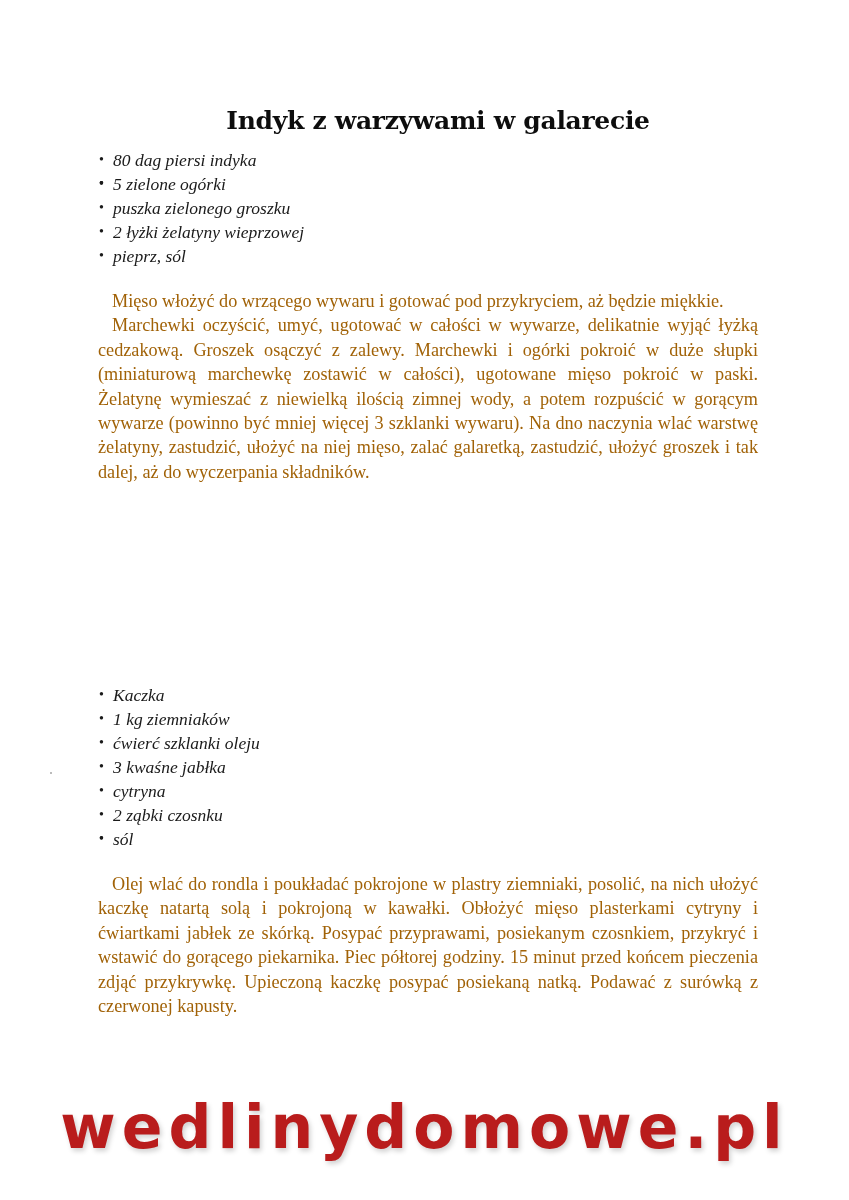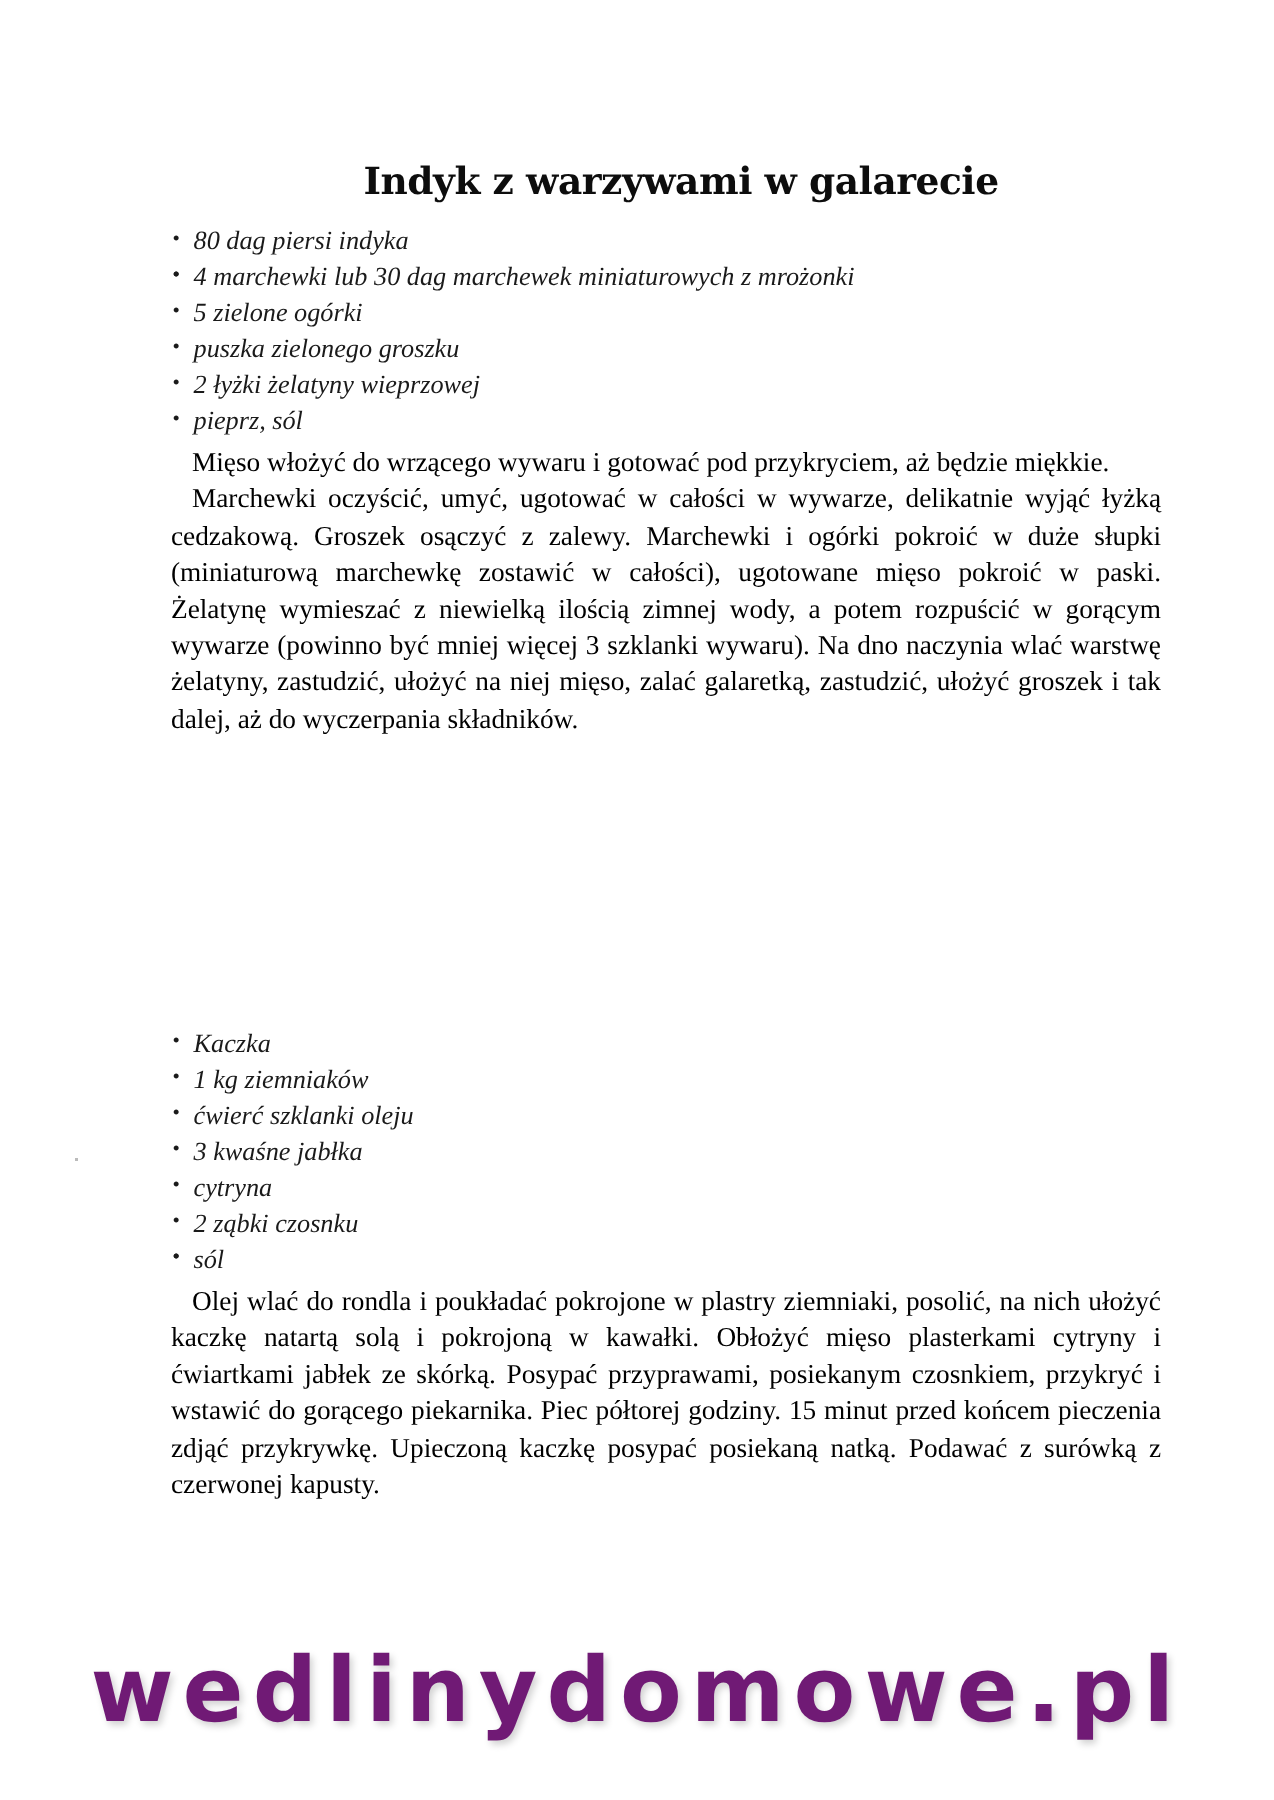--- a/index.html
+++ b/index.html
@@ -16,21 +16,21 @@
       font-family: "Liberation Serif", "DejaVu Serif", serif;
     }
     .page {
       position: absolute;
       left: 0; top: 0;
       width: 849px;
       height: 1200px;
     }
     .recipe {
       position: absolute;
-      left: 114px;
+      left: 98px;
       width: 660px;
     }
     .recipe-1 { top: 104px; }
     .recipe-2 { top: 673px; }
 
     .recipe-title {
       margin: 0;
       text-align: center;
       font-family: "DejaVu Serif", "Liberation Serif", serif;
       font-weight: bold;
@@ -58,42 +58,42 @@
       position: absolute;
       left: 1px;
       top: 0;
       font-style: normal;
       font-size: 14px;
     }
     .ingredients li .cont {
       display: block;
     }
     .directions {
-      margin-top: 4px;
+      margin-top: 21px;
       font-family: "Liberation Serif", "DejaVu Serif", serif;
       font-size: 18.2px;
       line-height: 24.4px;
       text-align: justify;
-      color: #000000;
+      color: #a16207;
     }
     .directions p {
       margin: 0;
       text-indent: 14px;
     }
     .watermark {
       position: absolute;
       left: 0;
       width: 849px;
       top: 1092px;
       text-align: center;
       font-family: "DejaVu Sans", "Liberation Sans", sans-serif;
       font-weight: bold;
       font-size: 60px;
       letter-spacing: 6px;
-      color: #701a75;
+      color: #b91c1c;
       text-shadow: 2px 3px 5px rgba(0,0,0,0.18);
     }
     .speck {
       position: absolute;
       left: 50px;
       top: 772px;
       width: 2px;
       height: 2px;
       background: #bbbbbb;
     }
@@ -101,21 +101,21 @@
 </head>
 <body>
 
 <div class="page">
 
   <section class="recipe recipe-1">
     <h1 class="recipe-title">Indyk z warzywami w galarecie</h1>
     <ul class="ingredients">
       <li><span class="bullet">•</span><span>80 dag piersi indyka</span></li>
       <li><span class="bullet">•</span></li>
-      <li><span class="bullet">•</span><span>4 marchewki lub 30 dag marchewek miniaturowych z mrożonki</span></li>
+      <li><span class="bullet">•</span></li>
       <li><span class="bullet">•</span><span>5 zielone ogórki</span></li>
       <li><span class="bullet">•</span><span>puszka zielonego groszku</span></li>
       <li><span class="bullet">•</span><span>2 łyżki żelatyny wieprzowej</span></li>
       <li><span class="bullet">•</span><span>pieprz, sól</span></li>
     </ul>
     <div class="directions">
       <p>Mięso włożyć do wrzącego wywaru i gotować pod przykryciem, aż będzie miękkie.</p>
       <p>Marchewki oczyścić, umyć, ugotować w całości w wywarze, delikatnie wyjąć łyżką cedzakową. Groszek osączyć z zalewy. Marchewki i ogórki pokroić w duże słupki (miniaturową marchewkę zostawić w całości), ugotowane mięso pokroić w paski. Żelatynę wymieszać z niewielką ilością zimnej wody, a potem rozpuścić w gorącym wywarze (powinno być mniej więcej 3 szklanki wywaru). Na dno naczynia wlać warstwę żelatyny, zastudzić, ułożyć na niej mięso, zalać galaretką, zastudzić, ułożyć groszek i tak dalej, aż do wyczerpania składników.</p>
     </div>
   </section>

